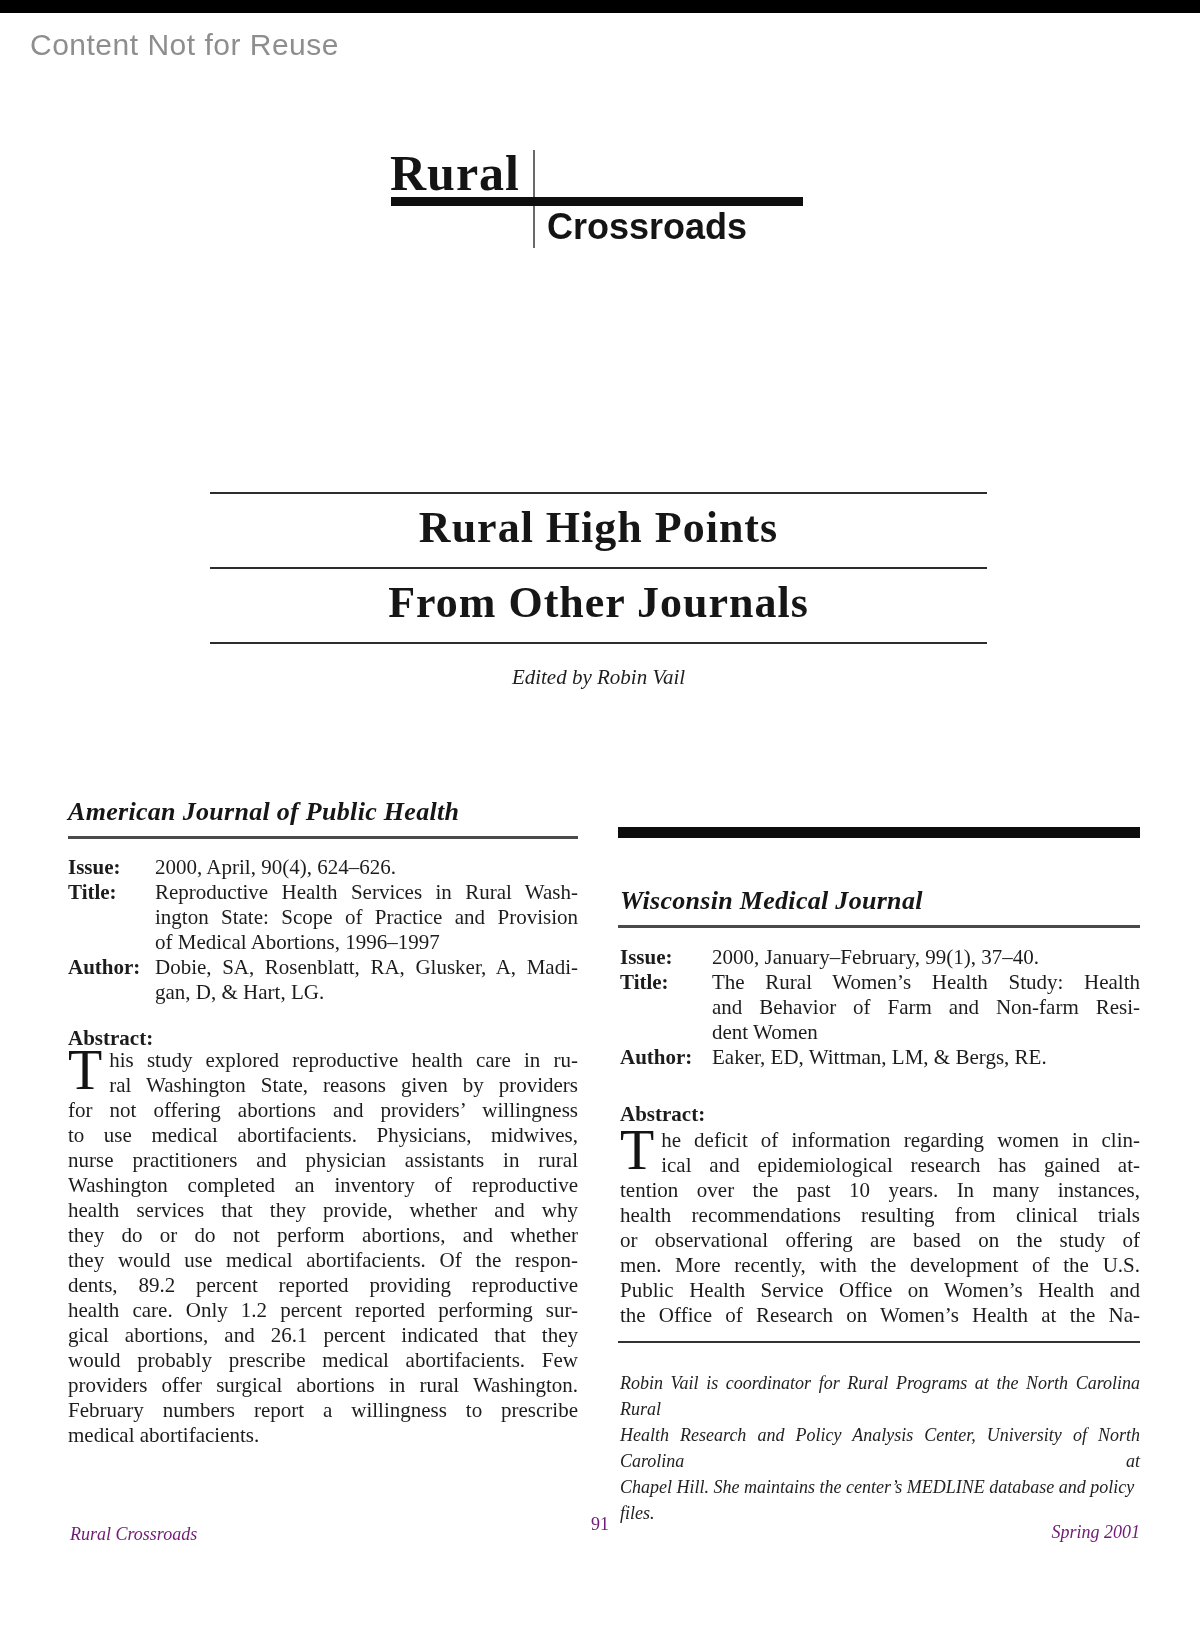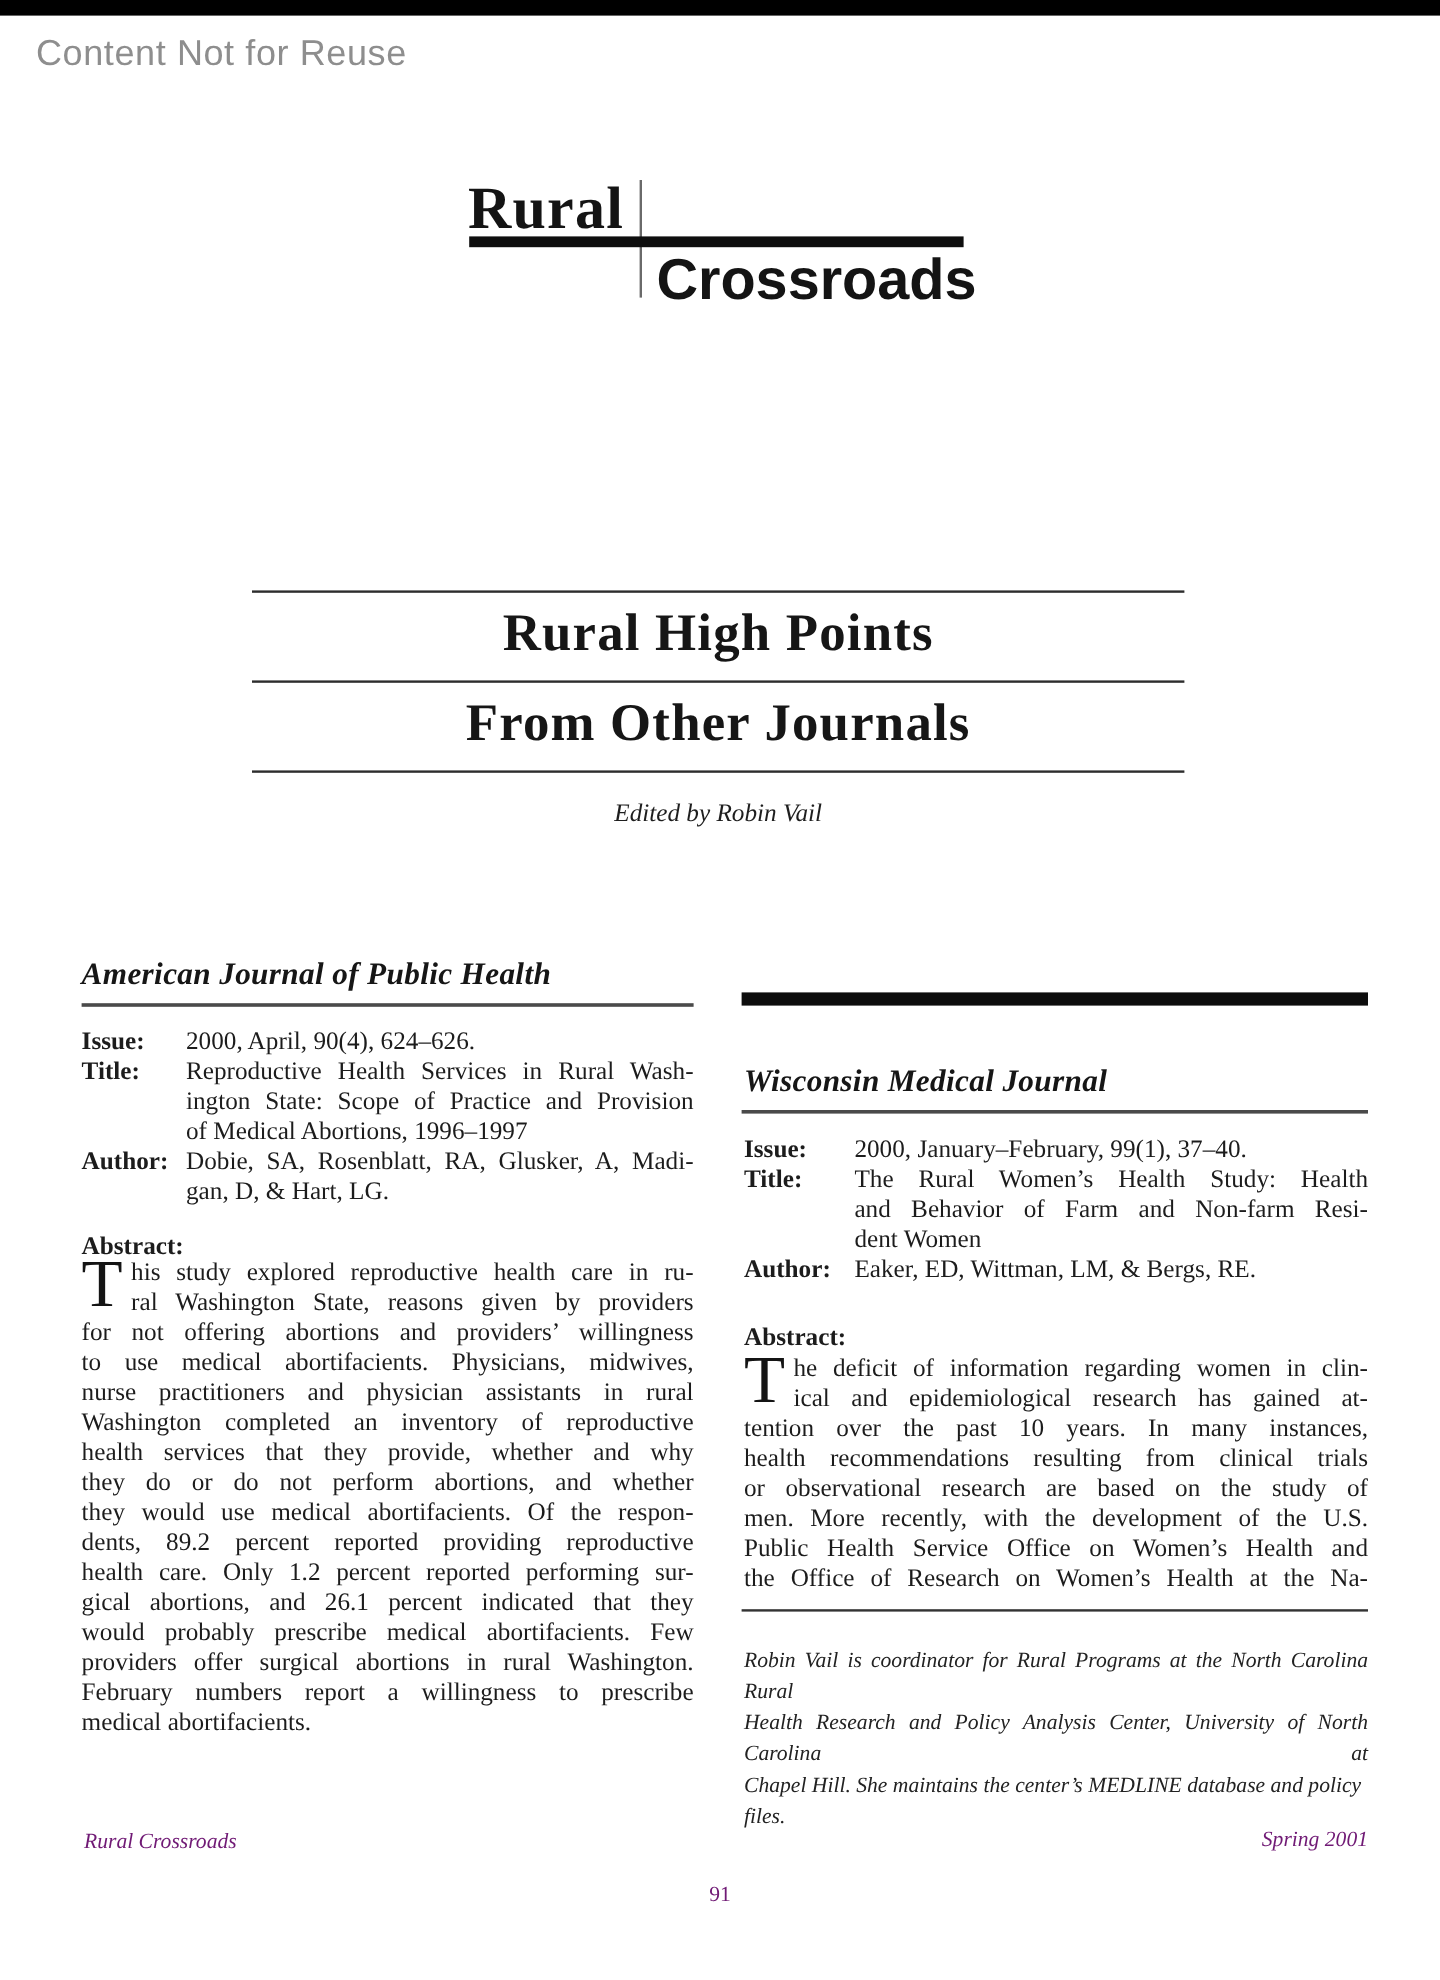--- a/index.html
+++ b/index.html
@@ -41,21 +41,21 @@
     background: #6a6a6a;
   }
   .logo-hbar {
     left: 391px; top: 197px;
     width: 412px; height: 9px;
     background: #0e0e0e;
   }
   .logo-crossroads {
     left: 547px; top: 206px;
     font-family: "Liberation Sans", sans-serif;
-    font-size: 48px; font-weight: bold;
+    font-size: 36px; font-weight: bold;
     letter-spacing: 0px;
     color: #141414;
   }
 
   
   .title-rule {
     left: 210px; width: 777px; height: 2px;
     background: #2d2d2d;
   }
   .title-line {
@@ -211,34 +211,34 @@
     </div>
 
     <div class="abs abstract-label" style="left:620px; top:1102px;">Abstract:</div>
 
     <div class="abs para" style="left:620px; top:1128px; width:520px;">
       <span class="dropcap">T</span>
       <div class="ln j">he deficit of information regarding women in clin-</div>
       <div class="ln j">ical and epidemiological research has gained at-</div>
       <div class="ln j">tention over the past 10 years. In many instances,</div>
       <div class="ln j">health recommendations resulting from clinical trials</div>
-      <div class="ln j">or observational research are based on the study of</div>
+      <div class="ln j">or observational offering are based on the study of</div>
       <div class="ln j">men. More recently, with the development of the U.S.</div>
       <div class="ln j">Public Health Service Office on Women’s Health and</div>
       <div class="ln j">the Office of Research on Women’s Health at the Na-</div>
     </div>
 
     <div class="abs thin-rule" style="left:618px; top:1341px; width:522px;"></div>
 
     <div class="abs footnote" style="left:620px; top:1370px; width:520px;">
       <div class="j">Robin Vail is coordinator for Rural Programs at the North Carolina Rural</div>
       <div class="j">Health Research and Policy Analysis Center, University of North Carolina at</div>
       <div>Chapel Hill. She maintains the center’s MEDLINE database and policy files.</div>
     </div>
   </div>
 
   <div>
     <div class="abs footer-item italic" style="left:70px; top:1524px;">Rural Crossroads</div>
-    <div class="abs footer-item" style="left:0; top:1568px; width:1200px; text-align:center;">91</div>
+    <div class="abs footer-item" style="left:0; top:1514px; width:1200px; text-align:center;">91</div>
     <div class="abs footer-item italic" style="left:940px; top:1522px; width:200px; text-align:right;">Spring 2001</div>
   </div>
 
 </div>
 
 </body></html>

